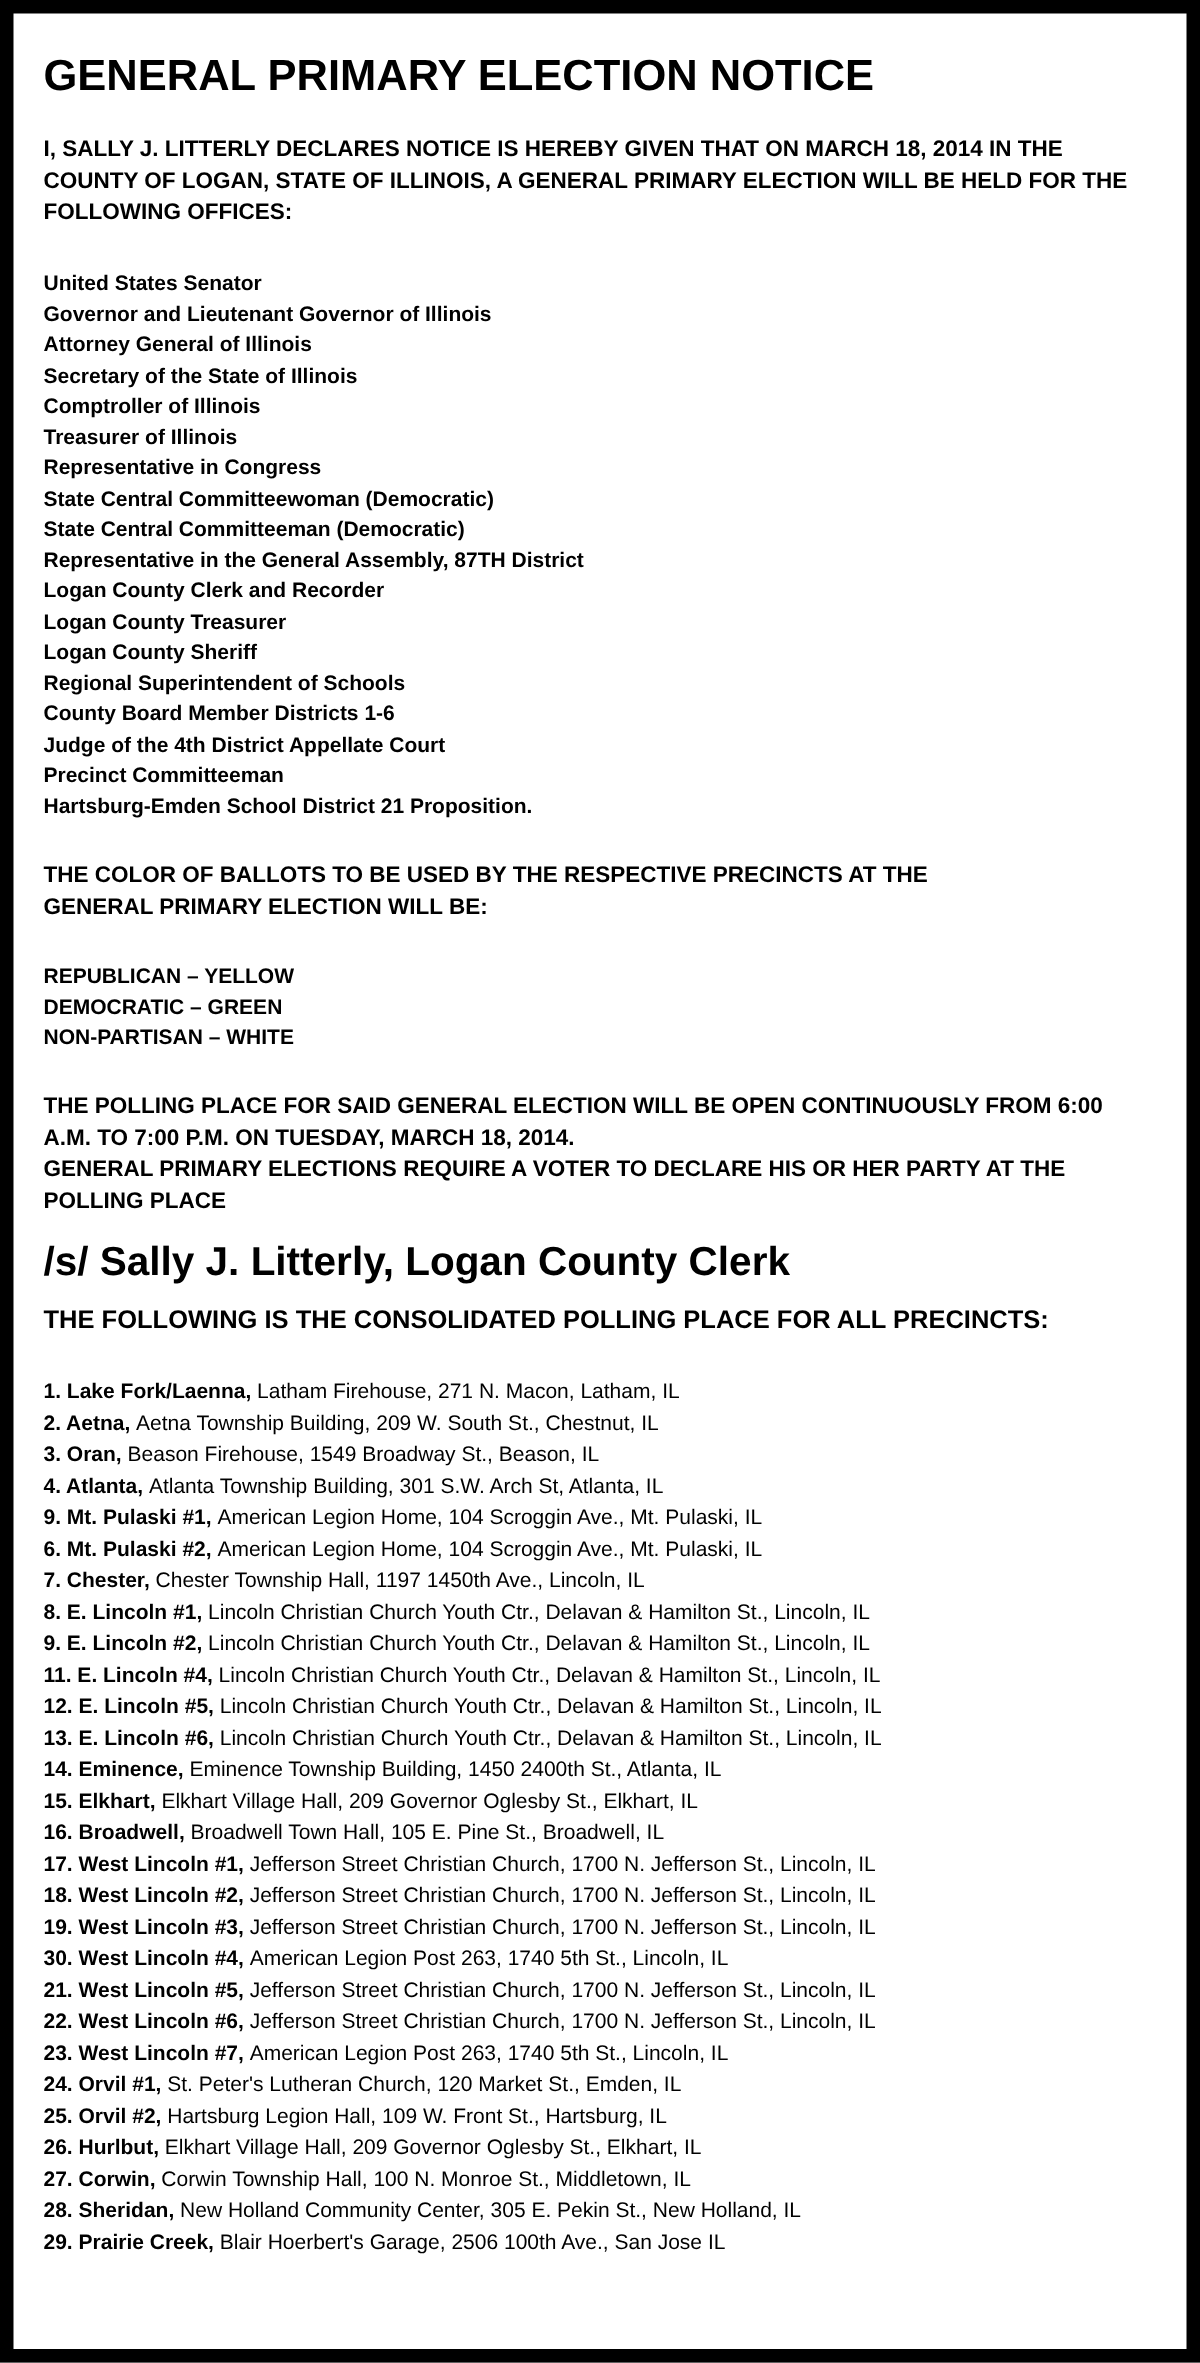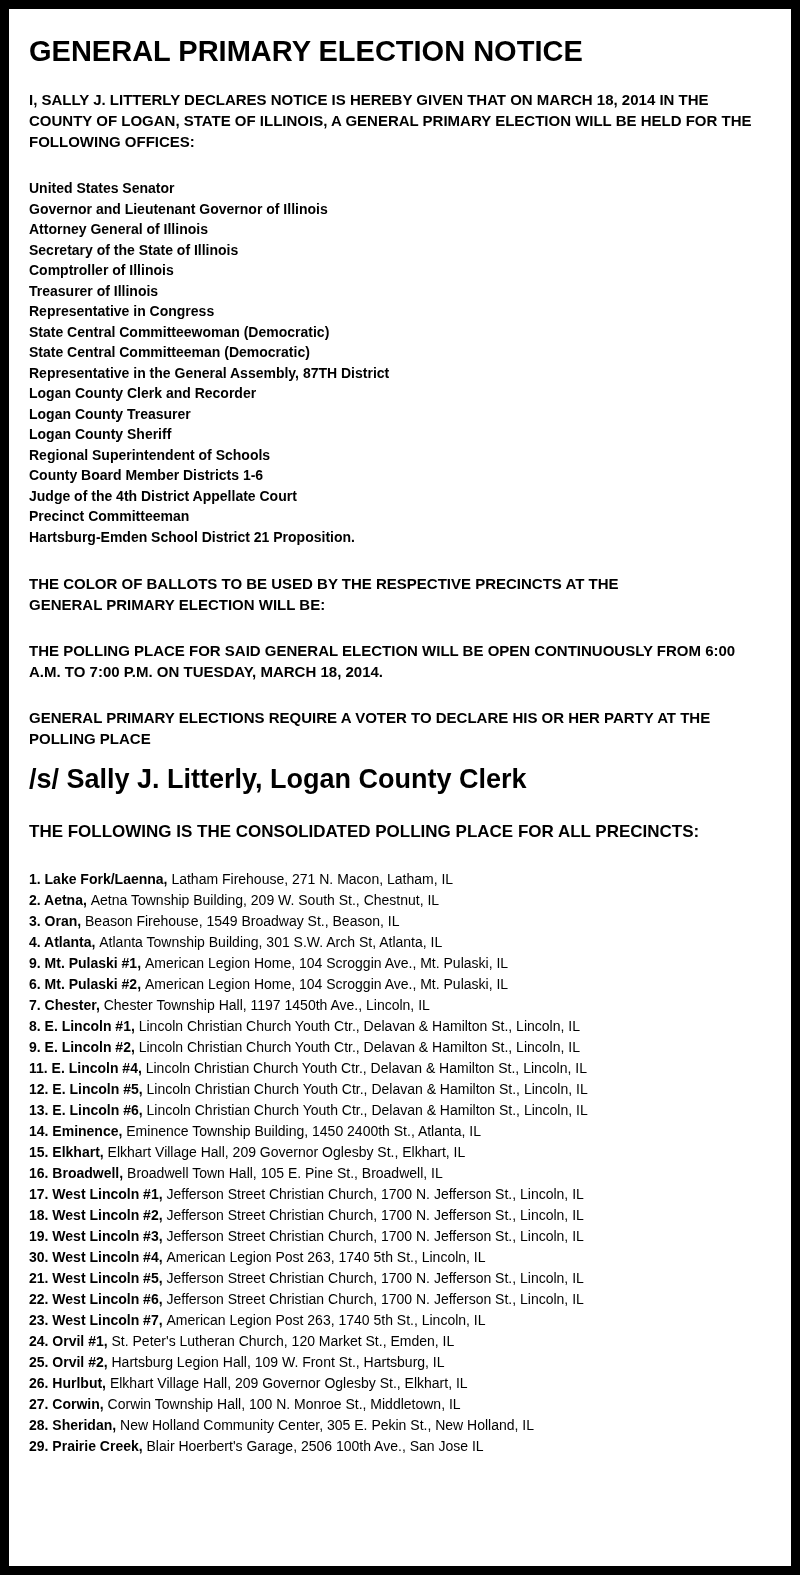--- a/index.html
+++ b/index.html
@@ -21,30 +21,30 @@
     margin: 0 0 22px 0;
   }
   .para {
     font-size: 15px; line-height: 21px; font-weight: bold;
     white-space: pre-line;
   }
   .sec-offices   { margin-top: 26px; }
   .sec-ballothdr { margin-top: 26px; }
   .sec-colors    { margin-top: 25px; }
   .sec-hours     { margin-top: 25px; }
-  .sec-party     { margin-top: 25px; }
+  .sec-party     { }
   .list .line {
     font-size: 14px; line-height: 20.5px; font-weight: bold;
   }
   h2.signature {
     margin-top: 14px;
     font-size: 27px; line-height: 32px; font-weight: bold;
   }
   h3.polling-heading {
-    margin-top: 26px;
+    margin-top: 12px;
     font-size: 17px; line-height: 22px; font-weight: bold;
   }
   .sec-precincts { margin-top: 26px; }
   .sec-precincts .line { line-height: 21px; }
   .precinct .b { font-weight: bold; text-align: right; }
   .precinct .r { font-weight: normal; }
 </style>
 </head>
 <body>
 
@@ -92,20 +92,28 @@
         <div class="line">Judge of the 4th District Appellate Court</div>
 
         <div class="line">Precinct Committeeman</div>
 
         <div class="line">Hartsburg-Emden School District 21 Proposition.</div>
       </div>
 
     <p class="para sec-ballothdr">THE COLOR OF BALLOTS TO BE USED BY THE RESPECTIVE PRECINCTS AT THE
 GENERAL PRIMARY ELECTION WILL BE:</p>
 
+    <div class="list sec-colors">
+
+        <div class="line">REPUBLICAN – YELLOW</div>
+
+        <div class="line">DEMOCRATIC – GREEN</div>
+
+        <div class="line">NON-PARTISAN – WHITE</div>
+      </div>
 
     <p class="para sec-hours">THE POLLING PLACE FOR SAID GENERAL ELECTION WILL BE OPEN CONTINUOUSLY FROM 6:00
 A.M. TO 7:00 P.M. ON TUESDAY, MARCH 18, 2014.</p>
 
     <p class="para sec-party">GENERAL PRIMARY ELECTIONS REQUIRE A VOTER TO DECLARE HIS OR HER PARTY AT THE
 POLLING PLACE</p>
 
     <h2 class="signature">/s/ Sally J. Litterly, Logan County Clerk</h2>
 
     <h3 class="polling-heading">THE FOLLOWING IS THE CONSOLIDATED POLLING PLACE FOR ALL PRECINCTS:</h3>

